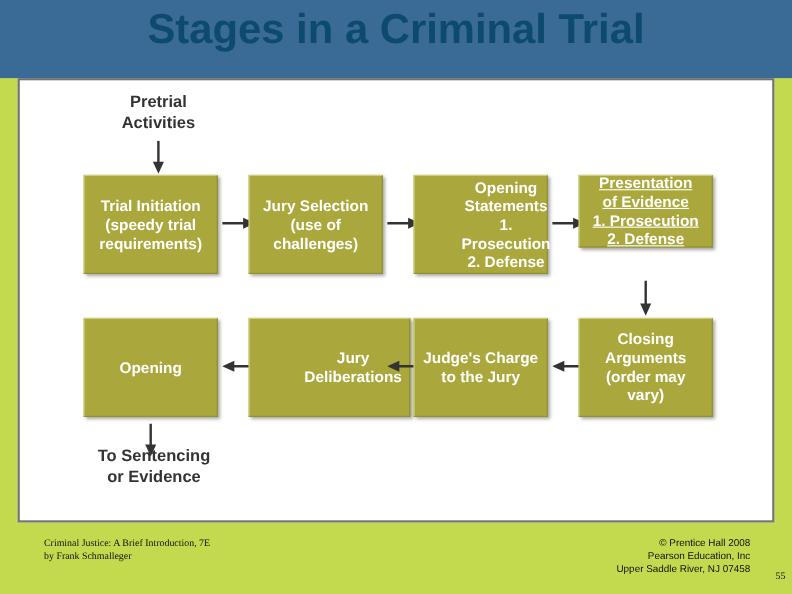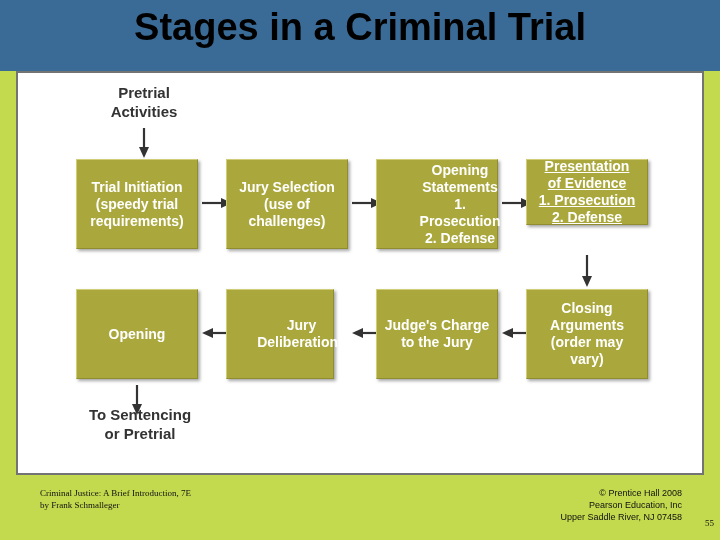--- a/index.html
+++ b/index.html
@@ -23,21 +23,21 @@
     height: 71px;
     background: #3a6b96;
   }
   .title-text {
     position: absolute;
     left: 0; top: 6px;
     width: 720px;
     text-align: center;
     font-size: 38px;
     font-weight: bold;
-    color: #000000;
+    color: #0c4a6e;
     letter-spacing: 0px;
     font-family: "Liberation Sans", sans-serif;
   }
   
   .content-panel {
     position: absolute;
     left: 16px; top: 71px;
     width: 688px;
     height: 404px;
     background: #ffffff;
@@ -190,21 +190,21 @@
       <span>Opening</span>
     </div>
 
     <div class="arrow-h" style="left:184px; top:252px;">
       <svg width="30" height="16" viewBox="0 0 30 16">
         <line x1="30" y1="8" x2="8" y2="8" stroke="#333" stroke-width="2.2"></line>
         <polygon points="0,8 11,3 11,13" fill="#333"></polygon>
       </svg>
     </div>
 
-    <div class="box" style="left:208px; top:216px; width:108px; height:90px;padding-left:45px;">
+    <div class="box" style="left:208px; top:216px; width:147px; height:90px;padding-left:45px;">
       <span>Jury
 Deliberations</span>
     </div>
 
     <div class="arrow-h" style="left:334px; top:252px;">
       <svg width="30" height="16" viewBox="0 0 30 16">
         <line x1="30" y1="8" x2="8" y2="8" stroke="#333" stroke-width="2.2"></line>
         <polygon points="0,8 11,3 11,13" fill="#333"></polygon>
       </svg>
     </div>
@@ -229,21 +229,21 @@
     </div>
 
     <div class="arrow-v" style="left:111px; top:312px;">
       <svg width="16" height="30" viewBox="0 0 16 30">
         <line x1="8" y1="0" x2="8" y2="22" stroke="#333" stroke-width="2.2"></line>
         <polygon points="8,30 3,19 13,19" fill="#333"></polygon>
       </svg>
     </div>
 
     <div class="plain-label" style="left:42px; top:332px; width:160px;">To Sentencing
-or Pretrial</div>
+or Evidence</div>
 
   </div>
 
   <div class="footer-left">Criminal Justice: A Brief Introduction, 7E
 by Frank Schmalleger</div>
   <div class="footer-right">© Prentice Hall 2008
 Pearson Education, Inc
 Upper Saddle River, NJ 07458</div>
   <div class="page-number">55</div>
 

